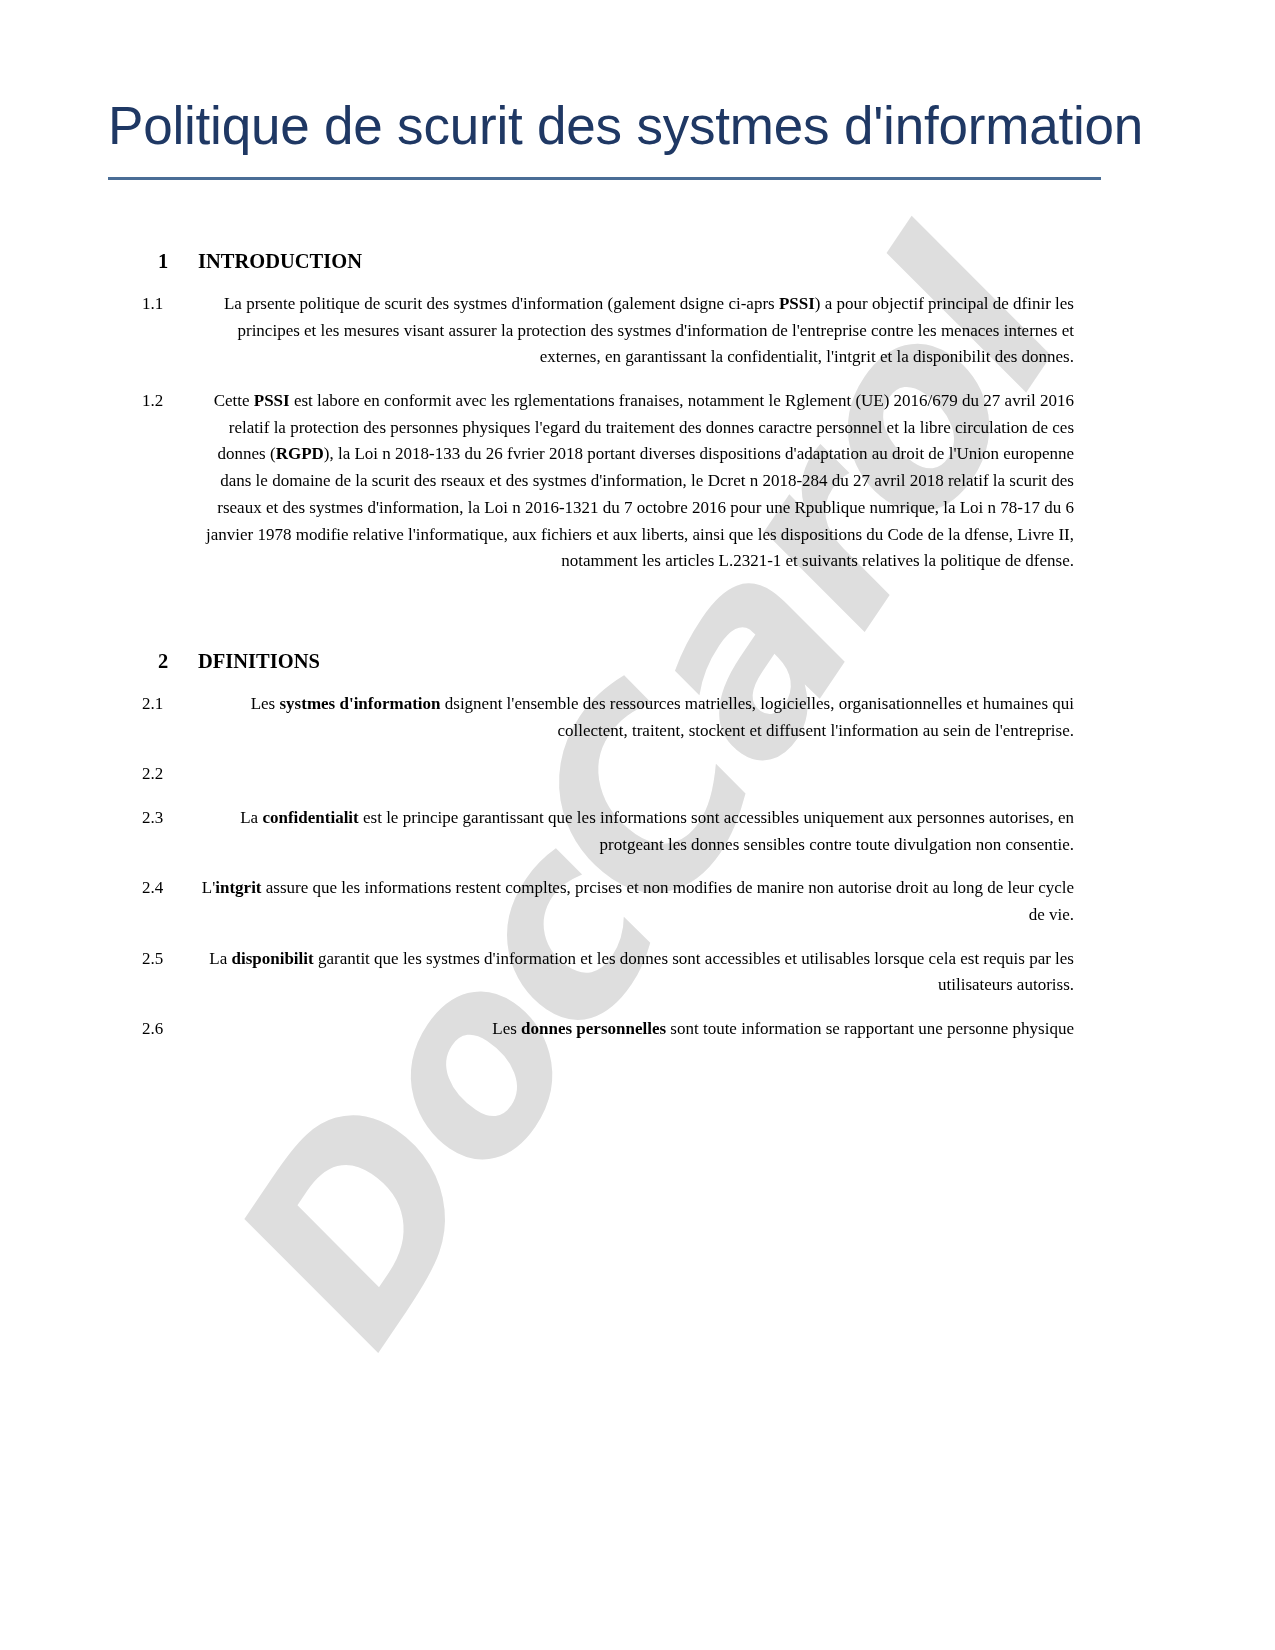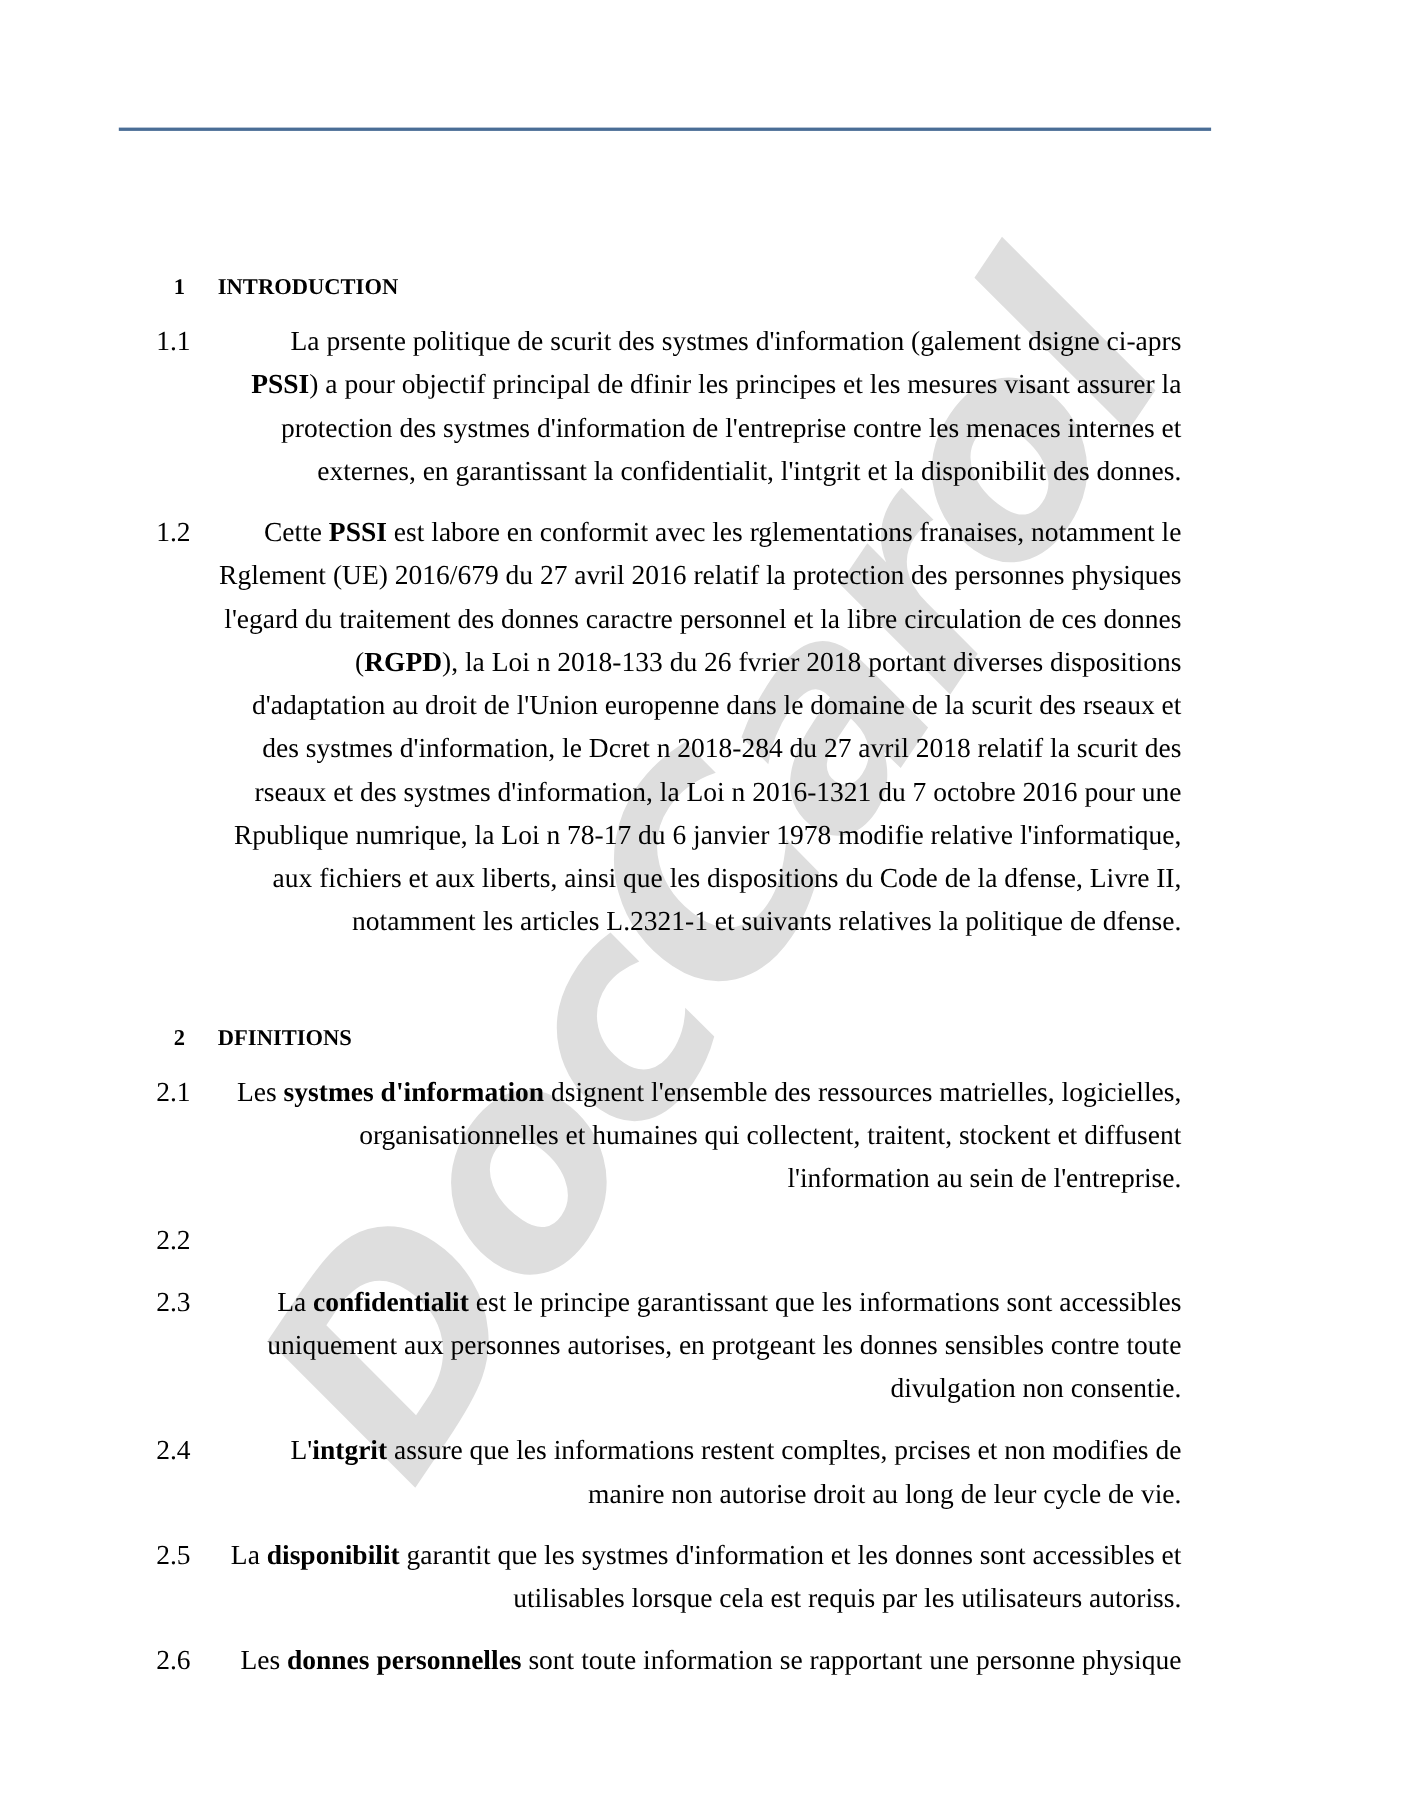--- a/index.html
+++ b/index.html
@@ -95,21 +95,21 @@
   .section-heading .ttl {
     flex: 1 1 auto;
   }
   .section2 {
     margin-top: 75px;
   }
 
   .clause {
     display: flex;
     font-family: "Liberation Serif", serif;
-    font-size: 25px;
+    font-size: 17px;
     color: #000000;
     line-height: 1.57;
     margin: 0 0 17px 0;
   }
   .clause .num {
     flex: 0 0 auto;
     width: 56px;
     margin-left: 142px;
     text-align: left;
   }
@@ -123,20 +123,21 @@
 </head>
 <body>
 
 <div class="page">
 
   <div class="watermark-layer">
     <div class="watermark-text">DocCarol</div>
   </div>
 
   <div class="title-block">
+    <h1 class="doc-title">Politique de scurit des systmes d'information</h1>
     <div class="title-rule"></div>
   </div>
 
   <div class="content" id="content-root">
       <div class="section-heading">
         <span class="num">1</span>
         <span class="ttl">INTRODUCTION</span>
       </div>
       <div class="clause">
         <span class="num">1.1</span>

